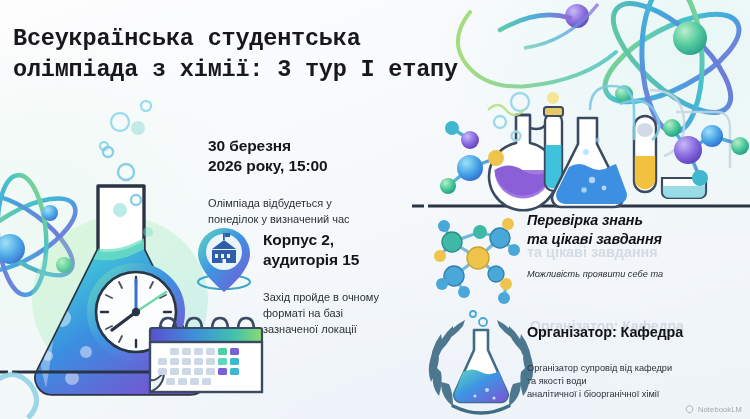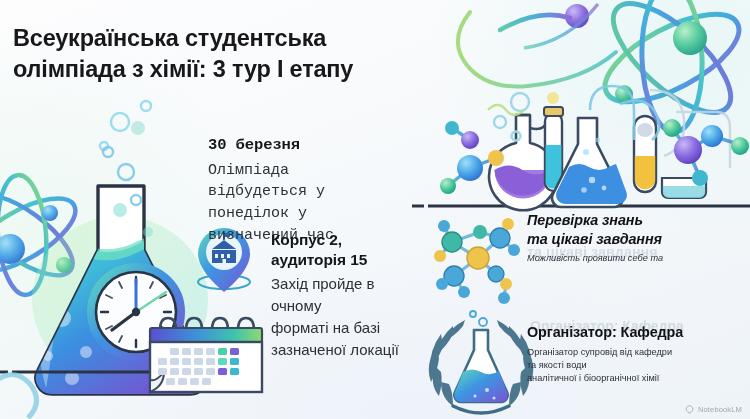--- a/index.html
+++ b/index.html
@@ -21,36 +21,36 @@
   .layer { position: absolute; top: 0; left: 0; width: 750px; height: 419px; }
   .art { pointer-events: none; }
 
   
   #title-block {
     position: absolute; left: 13px; top: 23px; width: 430px;
     z-index: 40;
   }
   #title-block .tline {
     font-size: 23.5px; font-weight: 700; color: #18181b;
-    line-height: 1.33; letter-spacing: -0.2px; white-space: nowrap;
+    line-height: 1.33; letter-spacing: -0.2px; white-space: nowrap; font-family: Liberation Mono, monospace;
   }
 
   
   .info { position: absolute; z-index: 40; }
   .info .head {
     font-size: 15.5px; font-weight: 700; color: #14161a;
     line-height: 1.26; letter-spacing: -0.1px;
   }
   .info .sub {
-    font-size: 15px; font-weight: 400; color: #2c3138;
-    line-height: 1.46; margin-top: 4px;
-  }
-
-  #date-info { left: 208px; top: 136px; width: 185px; font-family: Liberation Mono, monospace; }
-  #place-info { left: 271px; top: 230px; width: 135px; }
+    font-size: 11px; font-weight: 400; color: #2c3138;
+    line-height: 1.46; margin-top: 20px;
+  }
+
+  #date-info { left: 208px; top: 136px; width: 185px; }
+  #place-info { left: 263px; top: 230px; width: 135px; }
 
   
   #quiz-info  { left: 527px; top: 211px; width: 222px; font-style: italic; }
   #org-info   { left: 527px; top: 323px; width: 224px; }
   #quiz-info .head, #org-info .head {
     font-size: 14.4px; font-weight: 700; color: #111318; line-height: 1.30;
   }
   #quiz-info .sub, #org-info .sub {
     font-size: 9.2px; color: #2b3037; line-height: 1.45; 
   }
@@ -471,20 +471,21 @@
   <div class="ghost" style="left:527px; top:244px; font-size:14.4px;">та цікаві завдання</div>
   <div class="ghost" style="left:530px; top:318px; font-size:14px;">Організатор: Кафедра</div>
 
   <div id="title-block">
     <div class="tline">Всеукраїнська студентська</div>
     <div class="tline">олімпіада з хімії: 3 тур I етапу</div>
   </div>
 
   <div class="info" id="date-info">
     <div class="head">30 березня</div>
+    <div class="head">2026 року, 15:00</div>
     <div class="sub">
       <div>Олімпіада відбудеться у</div>
       <div>понеділок у визначений час</div>
     </div>
   </div>
 
   <div class="info" id="place-info">
     <div class="head">Корпус 2,</div>
     <div class="head">аудиторія 15</div>
     <div class="sub">

